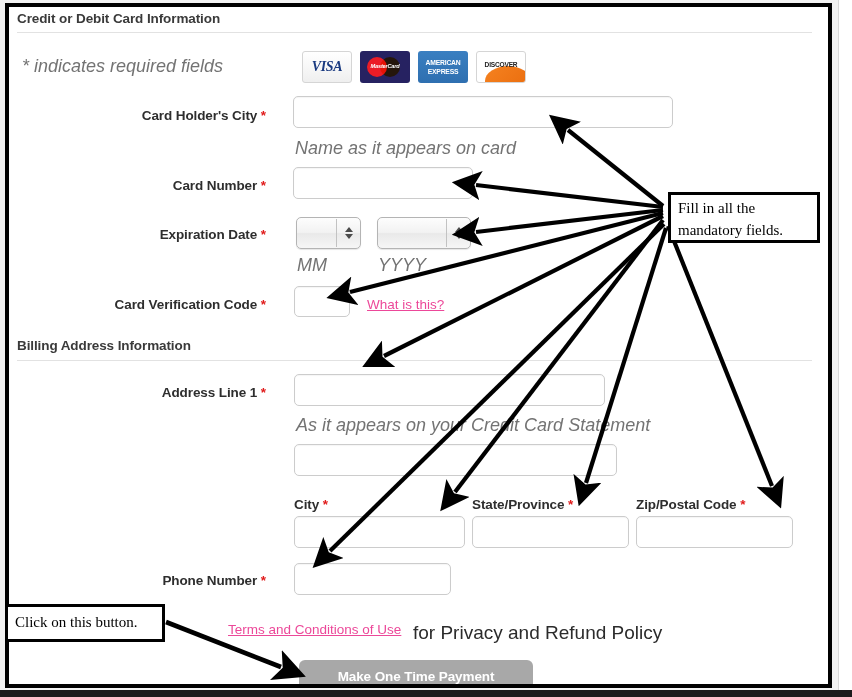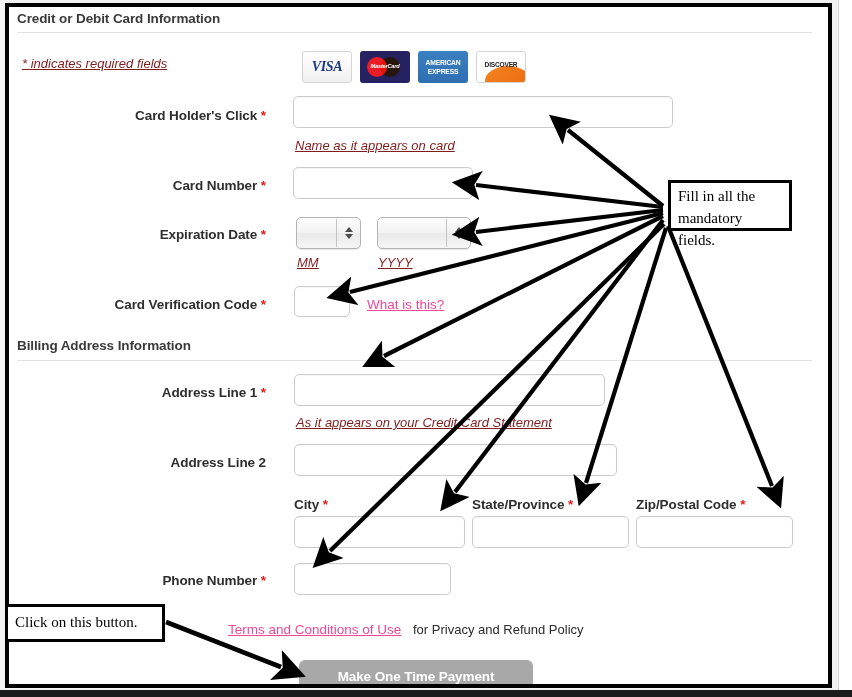--- a/index.html
+++ b/index.html
@@ -67,25 +67,24 @@
     color: #2e2e2e;
     text-align: right;
     white-space: nowrap;
     letter-spacing: -0.1px;
   }
   .field-label.left { text-align: left; }
   .req { color: #e01b1b; font-weight: bold; }
 
   .hint {
     position: absolute;
-    font-size: 13px;
+    font-size: 18px;
     font-style: italic;
-    color: #7f1d1d;
-    white-space: nowrap;
-    text-decoration: underline;
+    color: #737373;
+    white-space: nowrap;
   }
 
   .tbox {
     position: absolute;
     background: #fff;
     border: 1px solid #ccc;
     border-radius: 5px;
     box-shadow: inset 0 1px 1px rgba(0,0,0,0.04);
   }
 
@@ -120,21 +119,21 @@
     position: absolute;
     font-size: 13.5px;
     color: #ec4899;
     text-decoration: underline;
     white-space: nowrap;
     cursor: pointer;
   }
 
   .plaintext {
     position: absolute;
-    font-size: 13px;
+    font-size: 19px;
     color: #2b2b2b;
     white-space: nowrap;
   }
 
   #paybtn {
     position: absolute;
     left: 290px; top: 653px;
     width: 234px; height: 33px;
     background: #a8a8a8;
     border: none;
@@ -253,21 +252,21 @@
       <div class="cardlogo amex">
         <div class="l1">AMERICAN</div>
         <div class="l2">EXPRESS</div>
       </div>
       <div class="cardlogo disc">
         <div class="swoosh"></div>
         <div class="txt">DISCOVER</div>
       </div>
     </div>
 
-    <div class="field-label" style="left:50px; top:101px; width:207px;"><span>Card Holder's Click</span> <span class="req">*</span></div>
+    <div class="field-label" style="left:50px; top:101px; width:207px;"><span>Card Holder's City</span> <span class="req">*</span></div>
     <input class="tbox" style="left: 284px; top: 89px; width: 380px; height: 32px; padding: 0px 7px; font-size: 13px;" value="">
     <div class="hint" style="left:286px; top:131px;">Name as it appears on card</div>
 
     <div class="field-label" style="left:50px; top:171px; width:207px;"><span>Card Number</span> <span class="req">*</span></div>
     <input class="tbox" style="left: 284px; top: 160px; width: 180px; height: 32px; padding: 0px 7px; font-size: 13px;" value="">
 
     <div class="field-label" style="left:50px; top:220px; width:207px;"><span>Expiration Date</span> <span class="req">*</span></div>
     <div class="selbox" style="left:287px; top:210px; width:65px;">
       <div class="divider"></div>
       <div class="steppers">
@@ -289,21 +288,20 @@
     <input class="tbox" style="left: 285px; top: 279px; width: 56px; height: 31px; padding: 0px 7px; font-size: 13px;" value="">
     <a class="link" style="left:358px; top:290px;">What is this?</a>
 
     <div class="section-title" style="left:8px; top:331px;">Billing Address Information</div>
     <div class="section-rule" style="left:8px; top:353px; width:795px;"></div>
 
     <div class="field-label" style="left:50px; top:378px; width:207px;"><span>Address Line 1</span> <span class="req">*</span></div>
     <input class="tbox" style="left: 285px; top: 367px; width: 311px; height: 32px; padding: 0px 7px; font-size: 13px;" value="">
     <div class="hint" style="left:287px; top:408px;">As it appears on your Credit Card Statement</div>
 
-    <div class="field-label" style="left:50px; top:448px; width:207px;"><span>Address Line 2</span></div>
     <input class="tbox" style="left: 285px; top: 437px; width: 323px; height: 32px; padding: 0px 7px; font-size: 13px;" value="">
 
     <div class="field-label left" style="left:285px; top:490px;"><span>City</span> <span class="req">*</span></div>
     <input class="tbox" style="left: 285px; top: 509px; width: 171px; height: 32px; padding: 0px 7px; font-size: 13px;" value="">
 
     <div class="field-label left" style="left:463px; top:490px;"><span>State/Province</span> <span class="req">*</span></div>
     <input class="tbox" style="left: 463px; top: 509px; width: 157px; height: 32px; padding: 0px 7px; font-size: 13px;" value="">
 
     <div class="field-label left" style="left:627px; top:490px;"><span>Zip/Postal Code</span> <span class="req">*</span></div>
     <input class="tbox" style="left: 627px; top: 509px; width: 157px; height: 32px; padding: 0px 7px; font-size: 13px;" value="">
@@ -335,17 +333,17 @@
       <path d="M664,224 L330,551"></path>
       <path d="M666,228 L586,483"></path>
       <path d="M668,226 L772,486"></path>
     </g>
 
     <g stroke="#000" stroke-width="4.6" fill="none" marker-end="url(#ah)">
       <path d="M166,622 L281,667"></path>
     </g>
   </svg>
 
-  <div class="callout" style="left:668px; top:180px; width:124px; height:51px;">Fill in all the mandatory fields.</div>
+  <div class="callout" style="left:668px; top:192px; width:152px; height:51px;">Fill in all the mandatory fields.</div>
 
   <div class="callout" style="left:5px; top:604px; width:160px; height:38px; display:flex; align-items:center;">Click on this button.</div>
 
 </div>
 
 </body></html>

